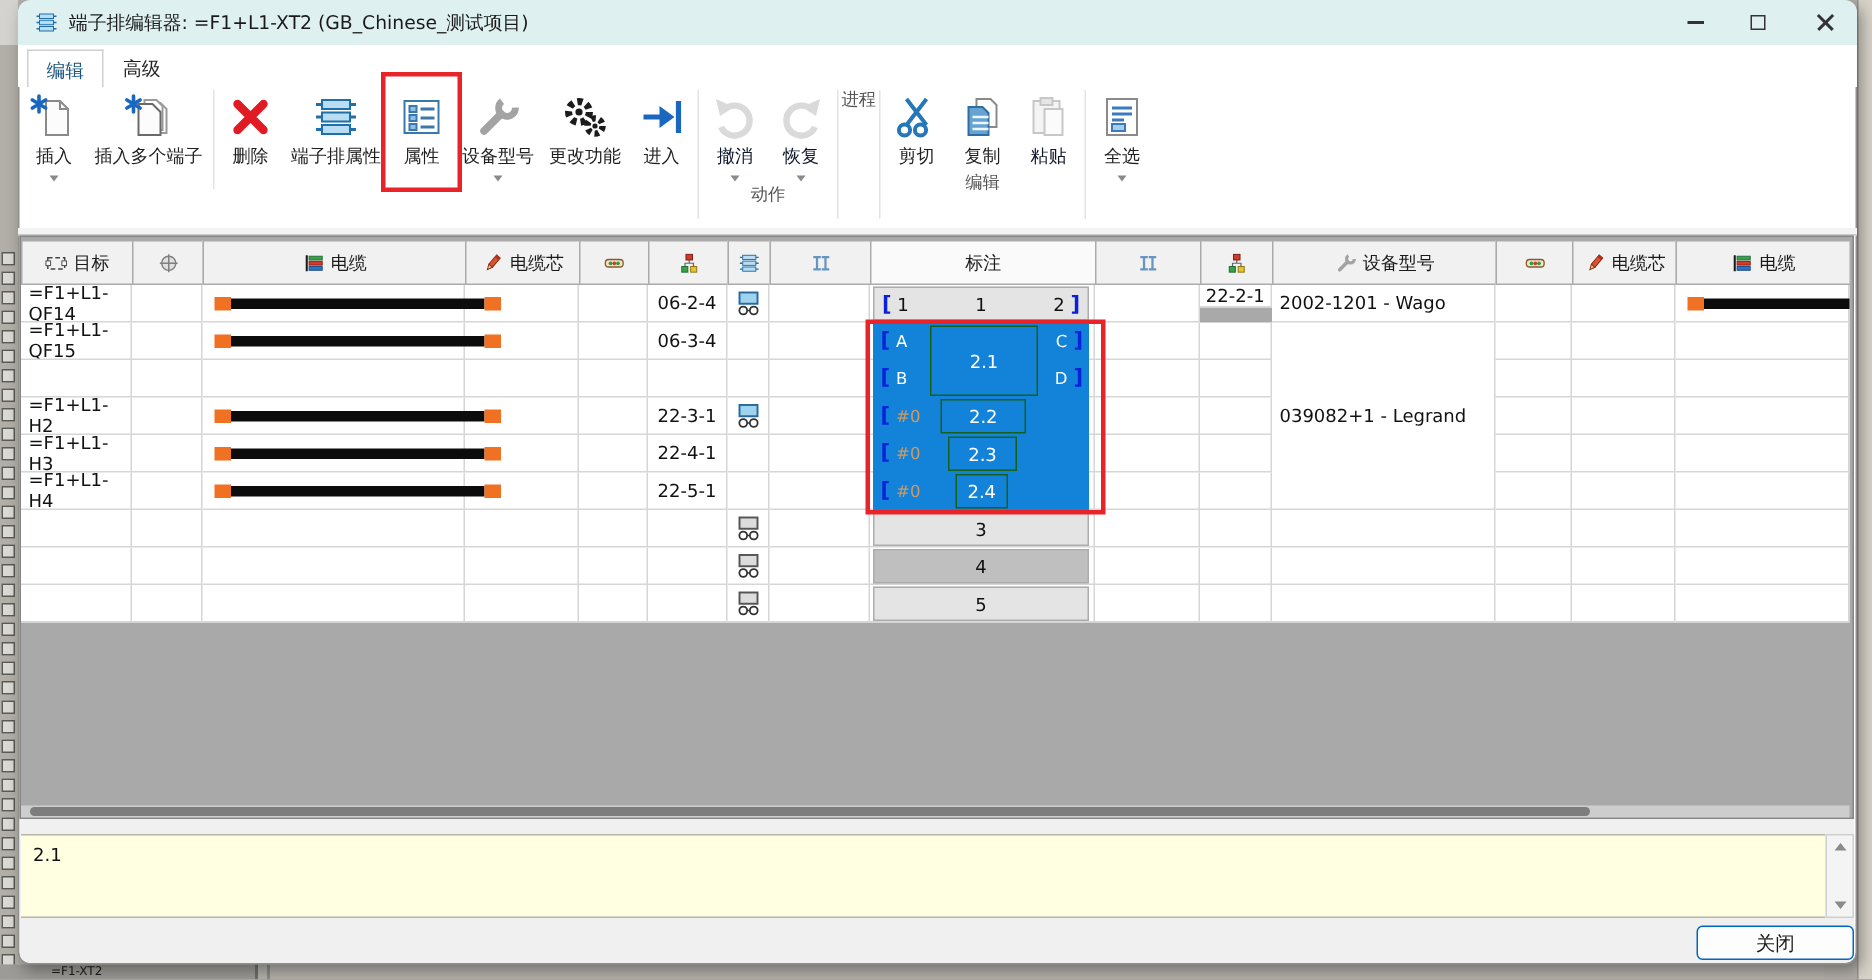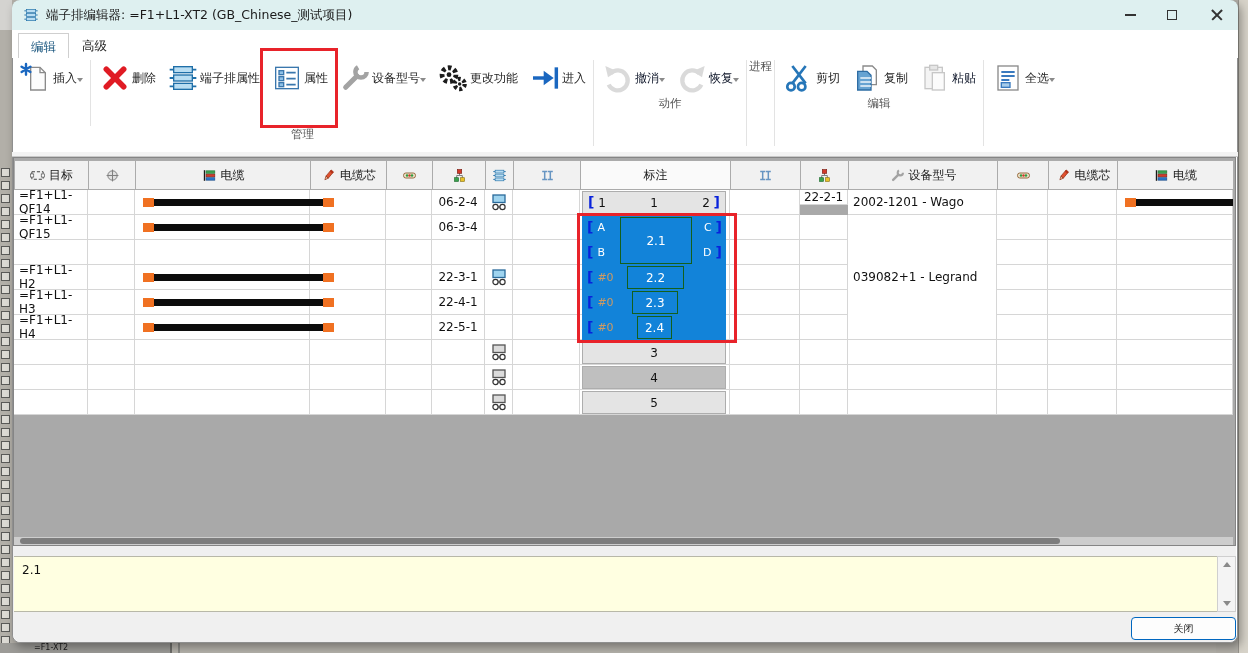--- a/index.html
+++ b/index.html
@@ -32,21 +32,21 @@
   .tabstrip{left:12px;top:30px;width:1226px;height:28px;background:#fff;}
   .tab{position:absolute;top:3px;height:25px;line-height:25px;text-align:center;font-size:12.5px;color:#222;padding:0 12px;}
   .tab.active{border:1px solid #cfcfcf;border-bottom:none;background:#fff;color:#19557e;}
 
   
   .toolbar{left:14px;top:58px;width:1220px;height:94px;display:flex;align-items:flex-start;background:#fff;}
   .tb-group{display:flex;flex-direction:column;}
   .tb-row{display:flex;align-items:flex-start;}
   .tb-group-label{text-align:center;font-size:11.5px;color:#555;margin-top:1px;}
   .tb-sep{width:1px;background:#e3e3e3;height:86px;margin:2px 2px 0 2px;}
-  .tb-btn{position:relative;display:flex;align-items:center;padding:3px 5px 0 5px;cursor:default;}
+  .tb-btn{position:relative;display:flex;flex-direction:column;align-items:center;padding:3px 5px 0 5px;cursor:default;}
   .tb-label{font-size:12px;color:#1f1f1f;white-space:nowrap;margin-top:1px;}
   .tb-btn.disabled .tb-label{color:#0f172a;}
   .tb-btn.disabled svg{opacity:.55;}
   .caret{width:0;height:0;border-left:3.5px solid transparent;border-right:3.5px solid transparent;border-top:4px solid #8a8a8a;margin-top:4px;}
   .red-ring{position:absolute;left:-5px;right:-5px;top:-10px;height:74px;border:3px solid #e8232a;pointer-events:none;}
   .ribbon-edge{left:12px;top:152px;width:1226px;height:5px;background:#f3f3f3;border-bottom:1px solid #c9c9c9;}
 
   
   .table-frame{left:13px;top:157px;width:1223px;height:389px;background:#a9a9a9;border:1px solid #858585;}
   .hcell{background:#f1f1f1;border:1px solid #ababab;display:flex;align-items:center;justify-content:center;gap:4px;font-size:12px;color:#1a1a1a;}
@@ -67,21 +67,21 @@
   .hscroll-track{background:#cdcdcd;}
   .hscroll-thumb{background:#7d7d7d;border-radius:3px;}
 
   
   .bottom-panel{left:13px;top:546px;width:1223px;height:96px;background:#f0f0f0;border-radius:0 0 8px 8px;}
   .info-box{left:14px;top:556px;width:1203px;height:56px;background:#ffffe1;border-top:1px solid #b8b8a8;border-bottom:1px solid #b8b8a8;font-size:12px;color:#111;padding:6px 8px;}
   .vscroll{left:1217px;top:556px;width:19px;height:56px;background:#f4f4f4;border:1px solid #cfcfcf;display:flex;flex-direction:column;justify-content:space-between;align-items:center;}
   .arr{width:0;height:0;border-left:4px solid transparent;border-right:4px solid transparent;margin:5px 0;}
   .arr.up{border-bottom:5px solid #8a8a8a;} .arr.down{border-top:5px solid #8a8a8a;}
   .close-btn{left:1131px;top:617px;width:105px;height:23px;background:#fdfdfd;border:1px solid #0067c0;border-radius:4px;
-             font-size:10px;color:#1a1a1a;display:flex;align-items:center;justify-content:center;cursor:default;}
+             font-size:13px;color:#1a1a1a;display:flex;align-items:center;justify-content:center;cursor:default;}
 </style>
 </head>
 <body>
 
 <div class="stage">
 
   <div class="abs bg-left" id="bgLeft">
       <div class="mini-icon" style="top: 168px;"></div>
       <div class="mini-icon" style="top: 181px;"></div>
       <div class="mini-icon" style="top: 194px;"></div>
@@ -168,20 +168,33 @@
                 <path d="M8 4h7l4 4v13H8z" fill="#fcfcfc" stroke="#8a8a8a"></path>
                 <path d="M15 4v4h4" fill="none" stroke="#8a8a8a"></path>
                 <g stroke="#1a67c0" stroke-width="1.8" stroke-linecap="round">
                   <path d="M4.5 1.5v8M1.2 3.5l6.6 4M7.8 3.5l-6.6 4"></path>
                 </g>
               </svg>
             </div>
             <div class="tb-label">插入</div>
             <div class="caret"></div>
           </div>
+          <div class="tb-btn">
+            <div style="width: 34px; height: 34px; display: flex; align-items: center; justify-content: center;">
+              <svg width="32" height="32" viewBox="0 0 24 24" fill="none">
+                <path d="M13 5h5l3 3v12h-8z" fill="#fff" stroke="#9a9a9a"></path>
+                <path d="M10 3.5h6l3 3v12h-9z" fill="#fff" stroke="#9a9a9a"></path>
+                <path d="M7 5.5h7l4 4v11.5H7z" fill="#fcfcfc" stroke="#6a6a6a"></path>
+                <g stroke="#1a67c0" stroke-width="1.8" stroke-linecap="round">
+                  <path d="M4.5 1.5v8M1.2 3.5l6.6 4M7.8 3.5l-6.6 4"></path>
+                </g>
+              </svg>
+            </div>
+            <div class="tb-label">插入多个端子</div>
+          </div>
           <div class="tb-sep" style="height: 66px;"></div>
           <div class="tb-btn">
             <div style="width: 34px; height: 34px; display: flex; align-items: center; justify-content: center;">
               <svg width="32" height="32" viewBox="0 0 24 24" fill="none">
                 <path d="M5.5 5.5L18.5 18.5M18.5 5.5L5.5 18.5" stroke="#e01b24" stroke-width="4.2" stroke-linecap="round"></path>
               </svg>
             </div>
             <div class="tb-label">删除</div>
           </div>
           <div class="tb-btn">
@@ -237,21 +250,20 @@
             <div style="width: 34px; height: 34px; display: flex; align-items: center; justify-content: center;">
               <svg width="32" height="32" viewBox="0 0 24 24" fill="none">
                 <path d="M3 12h12" stroke="#1a67c0" stroke-width="2.6"></path>
                 <path d="M11 6.5l7.5 5.5-7.5 5.5z" fill="#1a67c0"></path>
                 <path d="M20.5 4v16" stroke="#1a67c0" stroke-width="2.6"></path>
               </svg>
             </div>
             <div class="tb-label">进入</div>
           </div>
         </div>
-        <div class="tb-group-label">管理</div>
       </div>
       <div class="tb-sep"></div>
       <div class="tb-group">
         <div class="tb-row">
           <div class="tb-btn disabled">
             <div style="width: 34px; height: 34px; display: flex; align-items: center; justify-content: center;">
               <svg width="32" height="32" viewBox="0 0 24 24" fill="none">
                 <path d="M6.5 8.5a7.5 7.5 0 1 1-1.5 8.5" fill="none" stroke="#bcbcbc" stroke-width="3.2"></path>
                 <path d="M2.5 3l2 8.5 7-4.5z" fill="#bcbcbc"></path>
               </svg>

